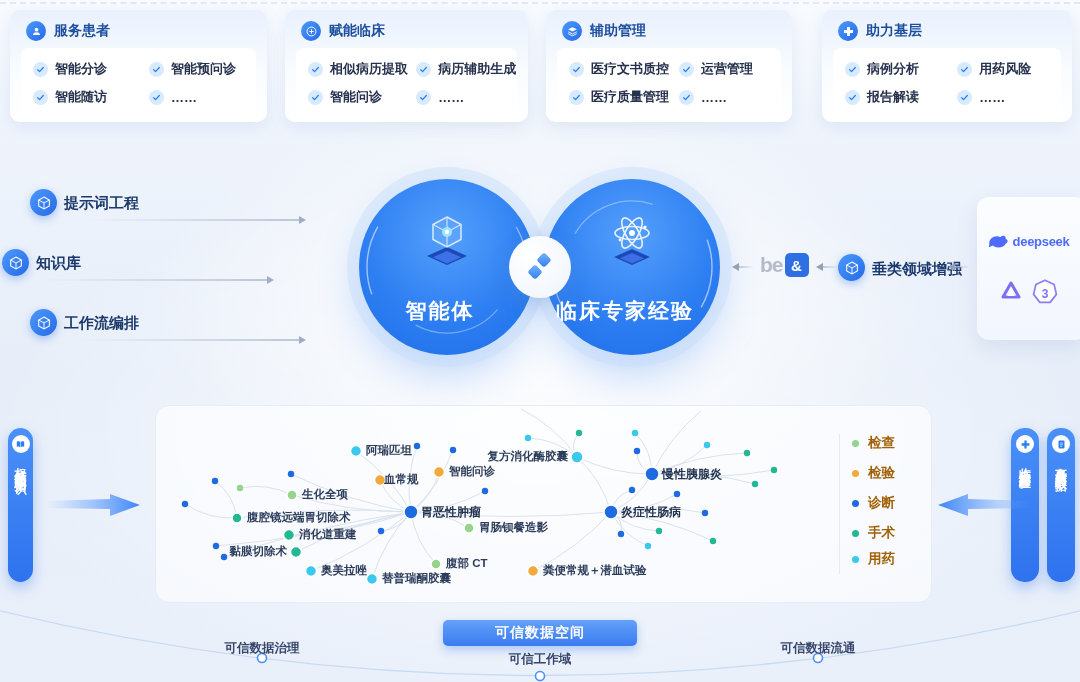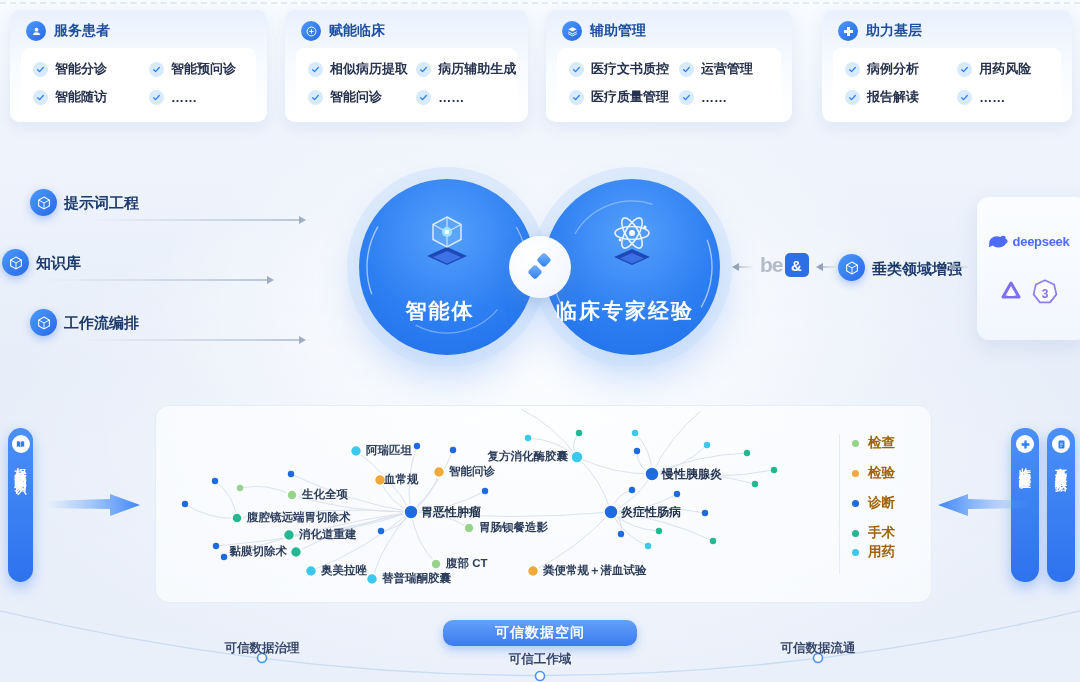--- a/index.html
+++ b/index.html
@@ -79,21 +79,21 @@
   
   .graph-panel{position:absolute;left:155px;top:405px;width:775px;height:196px;border-radius:14px;
     background:rgba(255,255,255,.62);border:1px solid #E6EDF6;}
   .graph-label{position:absolute;font-size:11.5px;font-weight:600;color:#2C3D5C;white-space:nowrap;}
   .legend-divider{position:absolute;left:683px;top:28px;width:1px;height:140px;background:#E4EBF4;}
   .legend-item{position:absolute;left:696px;display:flex;align-items:center;gap:9px;}
   .legend-dot{width:7px;height:7px;border-radius:50%;}
   .legend-text{font-size:13.5px;font-weight:700;color:#a16207;}
 
   
-  .trust-btn{position:absolute;left:443px;top:620px;width:194px;height:26px;border-radius:10px;
+  .trust-btn{position:absolute;left:443px;top:620px;width:194px;height:26px;border-radius:5px;
     background:linear-gradient(180deg,#63A1F8,#3A7BF0);color:#fff;font-size:14px;font-weight:700;
     letter-spacing:1px;display:flex;align-items:center;justify-content:center;border:none;
     box-shadow:0 4px 10px rgba(58,123,240,.35);cursor:pointer;}
   .trust-label{position:absolute;width:160px;text-align:center;font-size:12.5px;font-weight:600;color:#36466B;}
 </style>
 </head>
 <body>
 
 <div class="bg-glow"></div>
 <div class="platform"></div>
@@ -561,21 +561,21 @@
         <span class="legend-text">检验</span>
       </div>
       <div class="legend-item" style="top: 88px;">
         <span class="legend-dot" style="background: rgb(30, 107, 224);"></span>
         <span class="legend-text">诊断</span>
       </div>
       <div class="legend-item" style="top: 118px; font-family: Liberation Serif, serif;">
         <span class="legend-dot" style="background: rgb(35, 184, 147);"></span>
         <span class="legend-text">手术</span>
       </div>
-      <div class="legend-item" style="top: 137px;">
+      <div class="legend-item" style="top: 144px;">
         <span class="legend-dot" style="background: rgb(59, 200, 239);"></span>
         <span class="legend-text">用药</span>
       </div>
     </div>
 </div>
 
 <svg style="position:absolute;left:0;top:600px;" width="1080" height="82">
   <path d="M -20,6 Q 540,145 1100,6" fill="none" stroke="#C7DBF2" stroke-width="1.4"></path>
   <circle cx="262" cy="58" r="4.5" fill="#fff" stroke="#4A90F8" stroke-width="1.6"></circle>
   <circle cx="540" cy="76" r="4.5" fill="#fff" stroke="#4A90F8" stroke-width="1.6"></circle>

